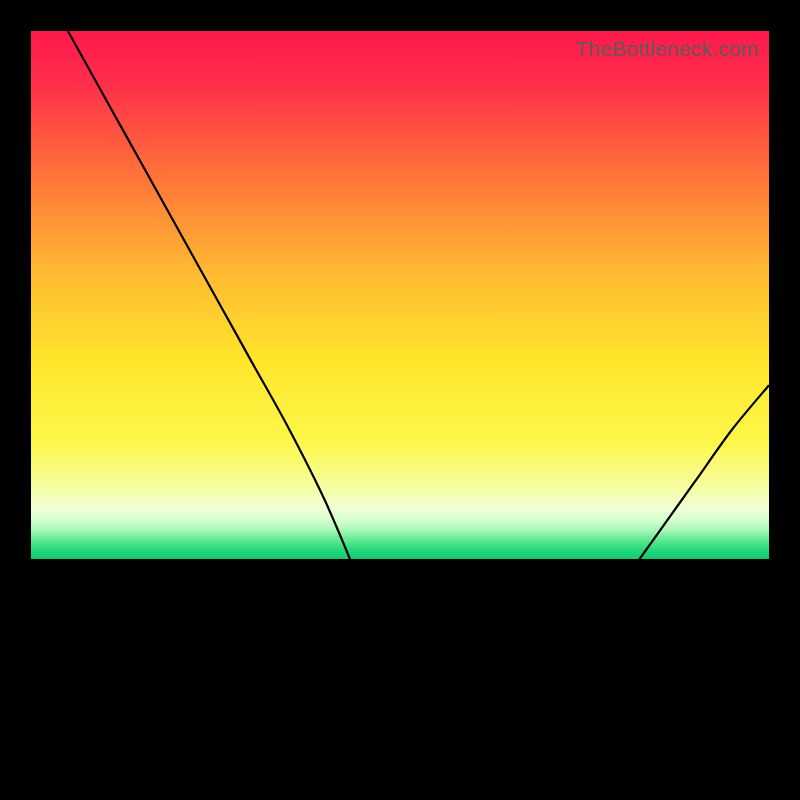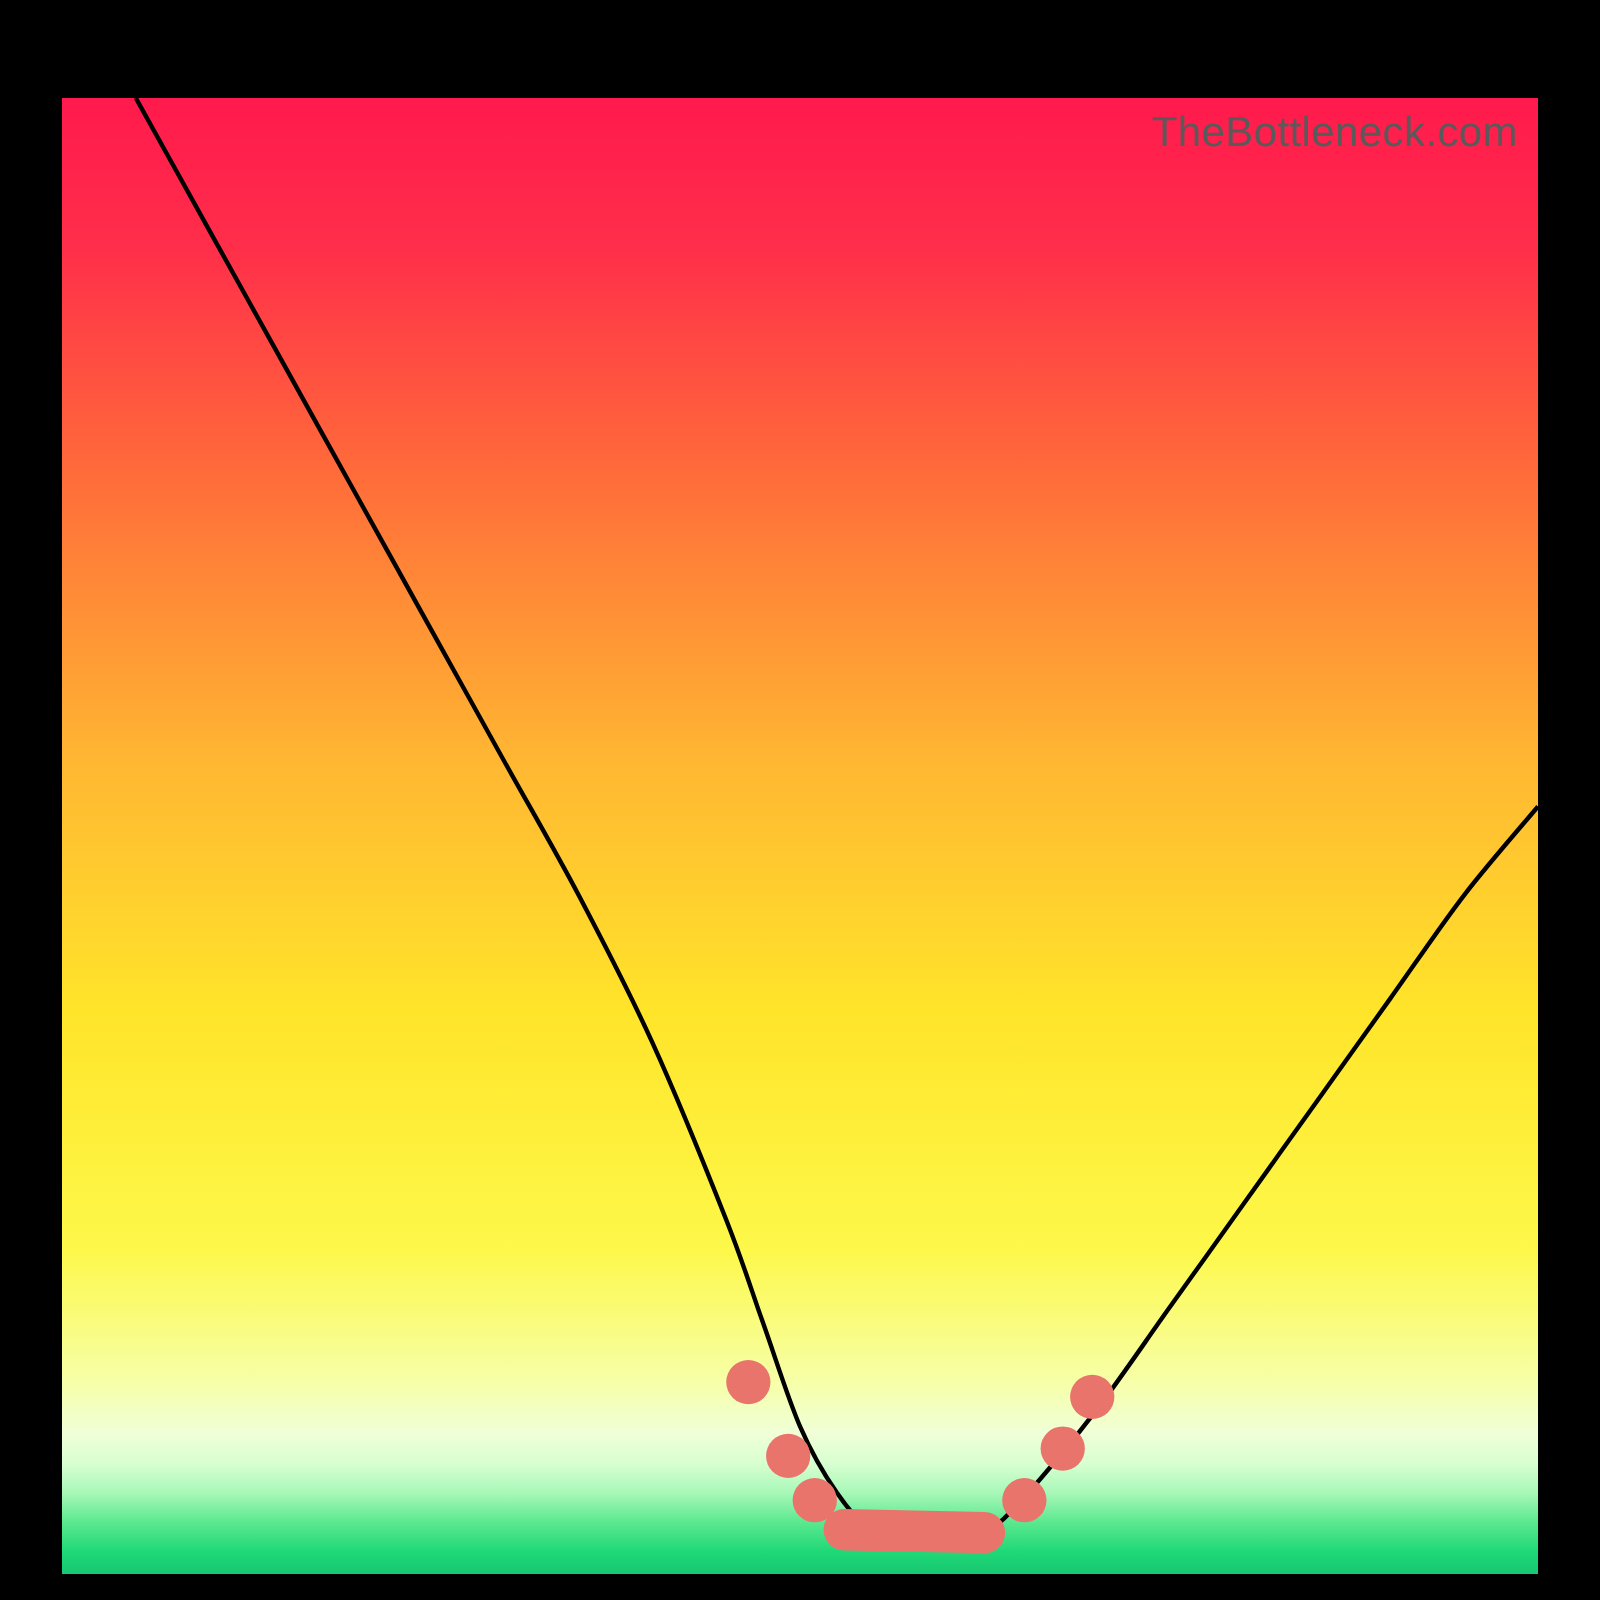--- a/index.html
+++ b/index.html
@@ -17,23 +17,22 @@
     top: 0;
     width: 800px;
     height: 800px;
     background: #000;
   }
   .plot-area {
     position: absolute;
     left: 31px;
     top: 31px;
     width: 738px;
-    height: 738px;
+    height: 528px;
     overflow: hidden;
-    margin-top: 18px;
   }
   .gradient-bg {
     position: absolute;
     left: 0;
     top: 0;
     width: 100%;
     height: 100%;
   }
   .watermark {
     position: absolute;

